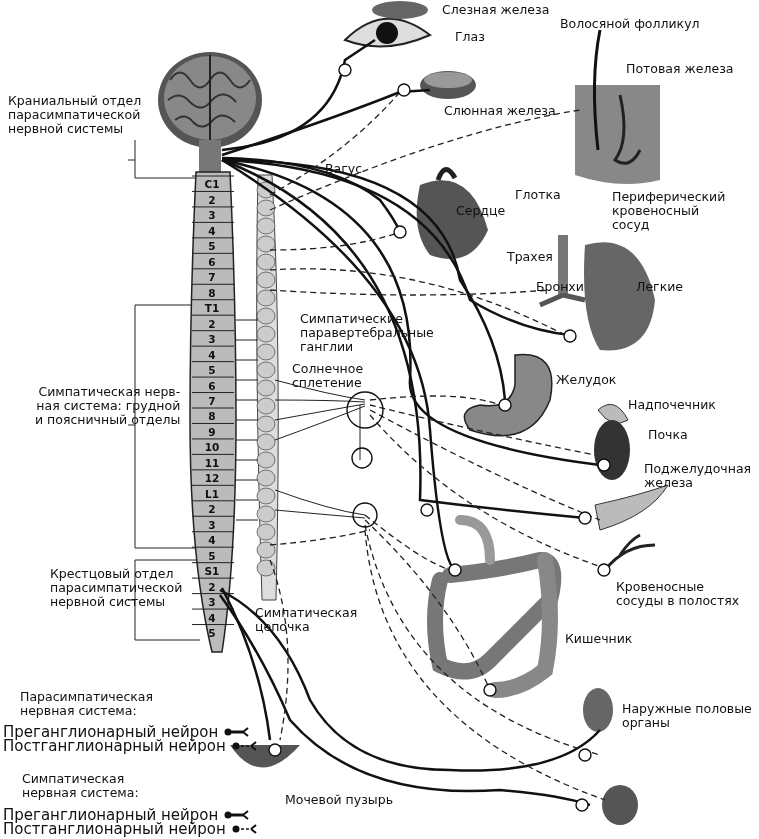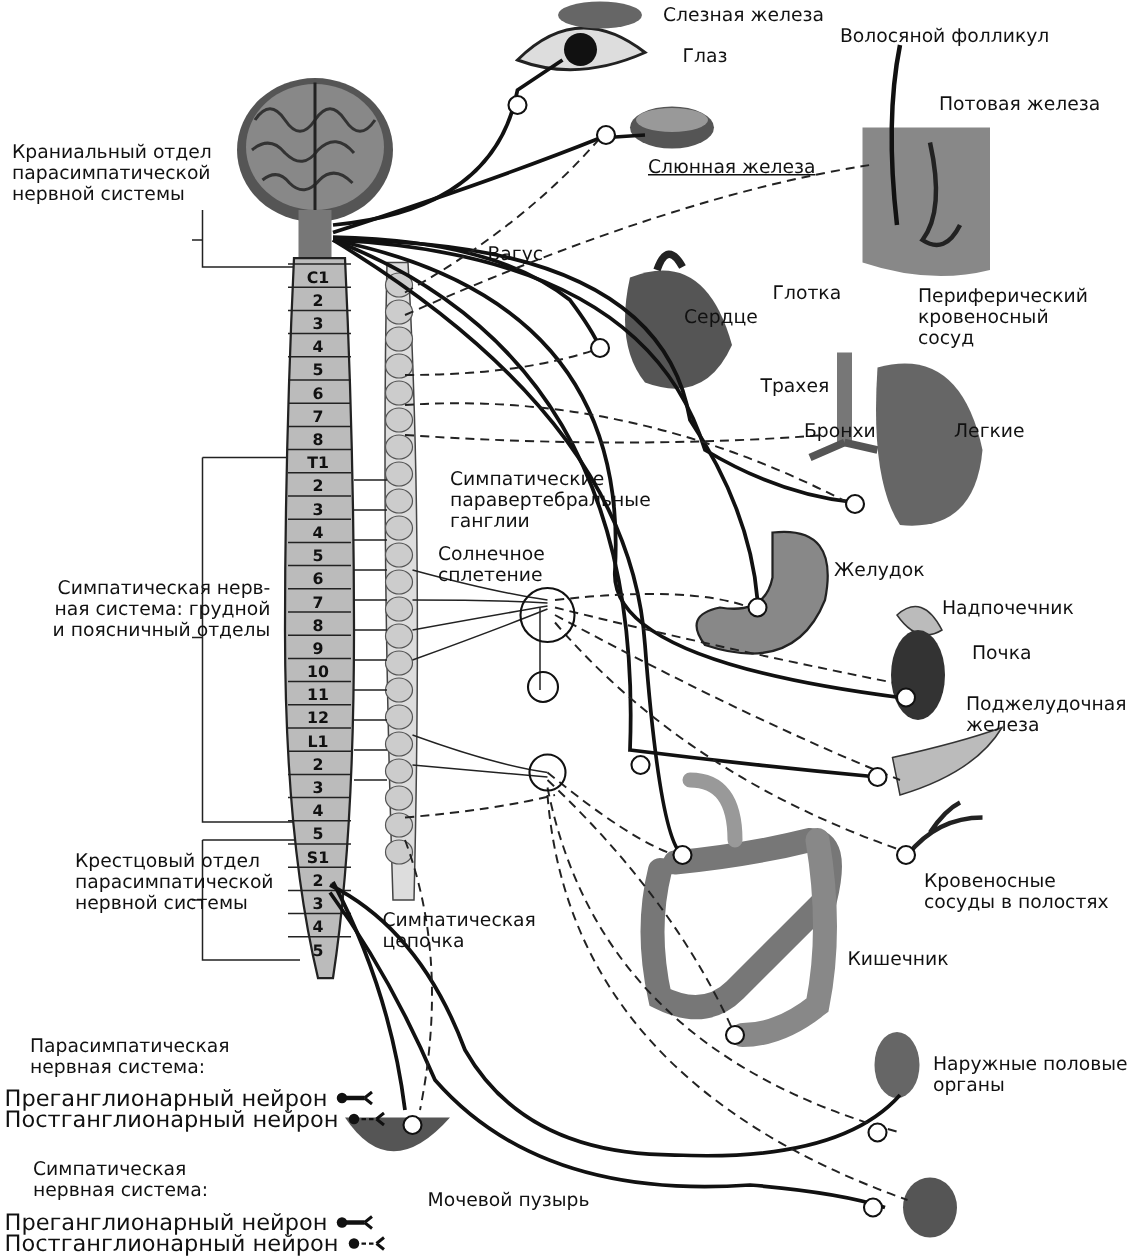--- a/index.html
+++ b/index.html
@@ -275,21 +275,21 @@
 <div class="lbl c ml" style="left:255px;top:606px;">
   <span>Симпатическая</span>
   <span>цепочка</span>
 </div>
 <div class="lbl" style="left:285px;top:793px;">Мочевой пузырь</div>
 
 <div class="lbl" style="left:422px;top:3px;margin-left:20px;">Слезная железа</div>
 <div class="lbl" style="left:455px;top:30px;">Глаз</div>
 <div class="lbl" style="left:560px;top:17px;">Волосяной фолликул</div>
 <div class="lbl" style="left:626px;top:62px;">Потовая железа</div>
-<div class="lbl" style="left:432px;top:104px;text-decoration:underline;">Слюнная железа</div>
+<div class="lbl" style="left:444px;top:104px;">Слюнная железа</div>
 <div class="lbl" style="left:456px;top:158px;margin-top:46px;">Сердце</div>
 <div class="lbl" style="left:515px;top:188px;">Глотка</div>
 <div class="lbl c ml" style="left:612px;top:190px;">
   <span>Периферический</span>
   <span>кровеносный</span>
   <span>сосуд</span>
 </div>
 <div class="lbl" style="left:507px;top:250px;">Трахея</div>
 <div class="lbl" style="left:488px;top:280px;margin-left:48px;">Бронхи</div>
 <div class="lbl" style="left:636px;top:280px;">Легкие</div>

